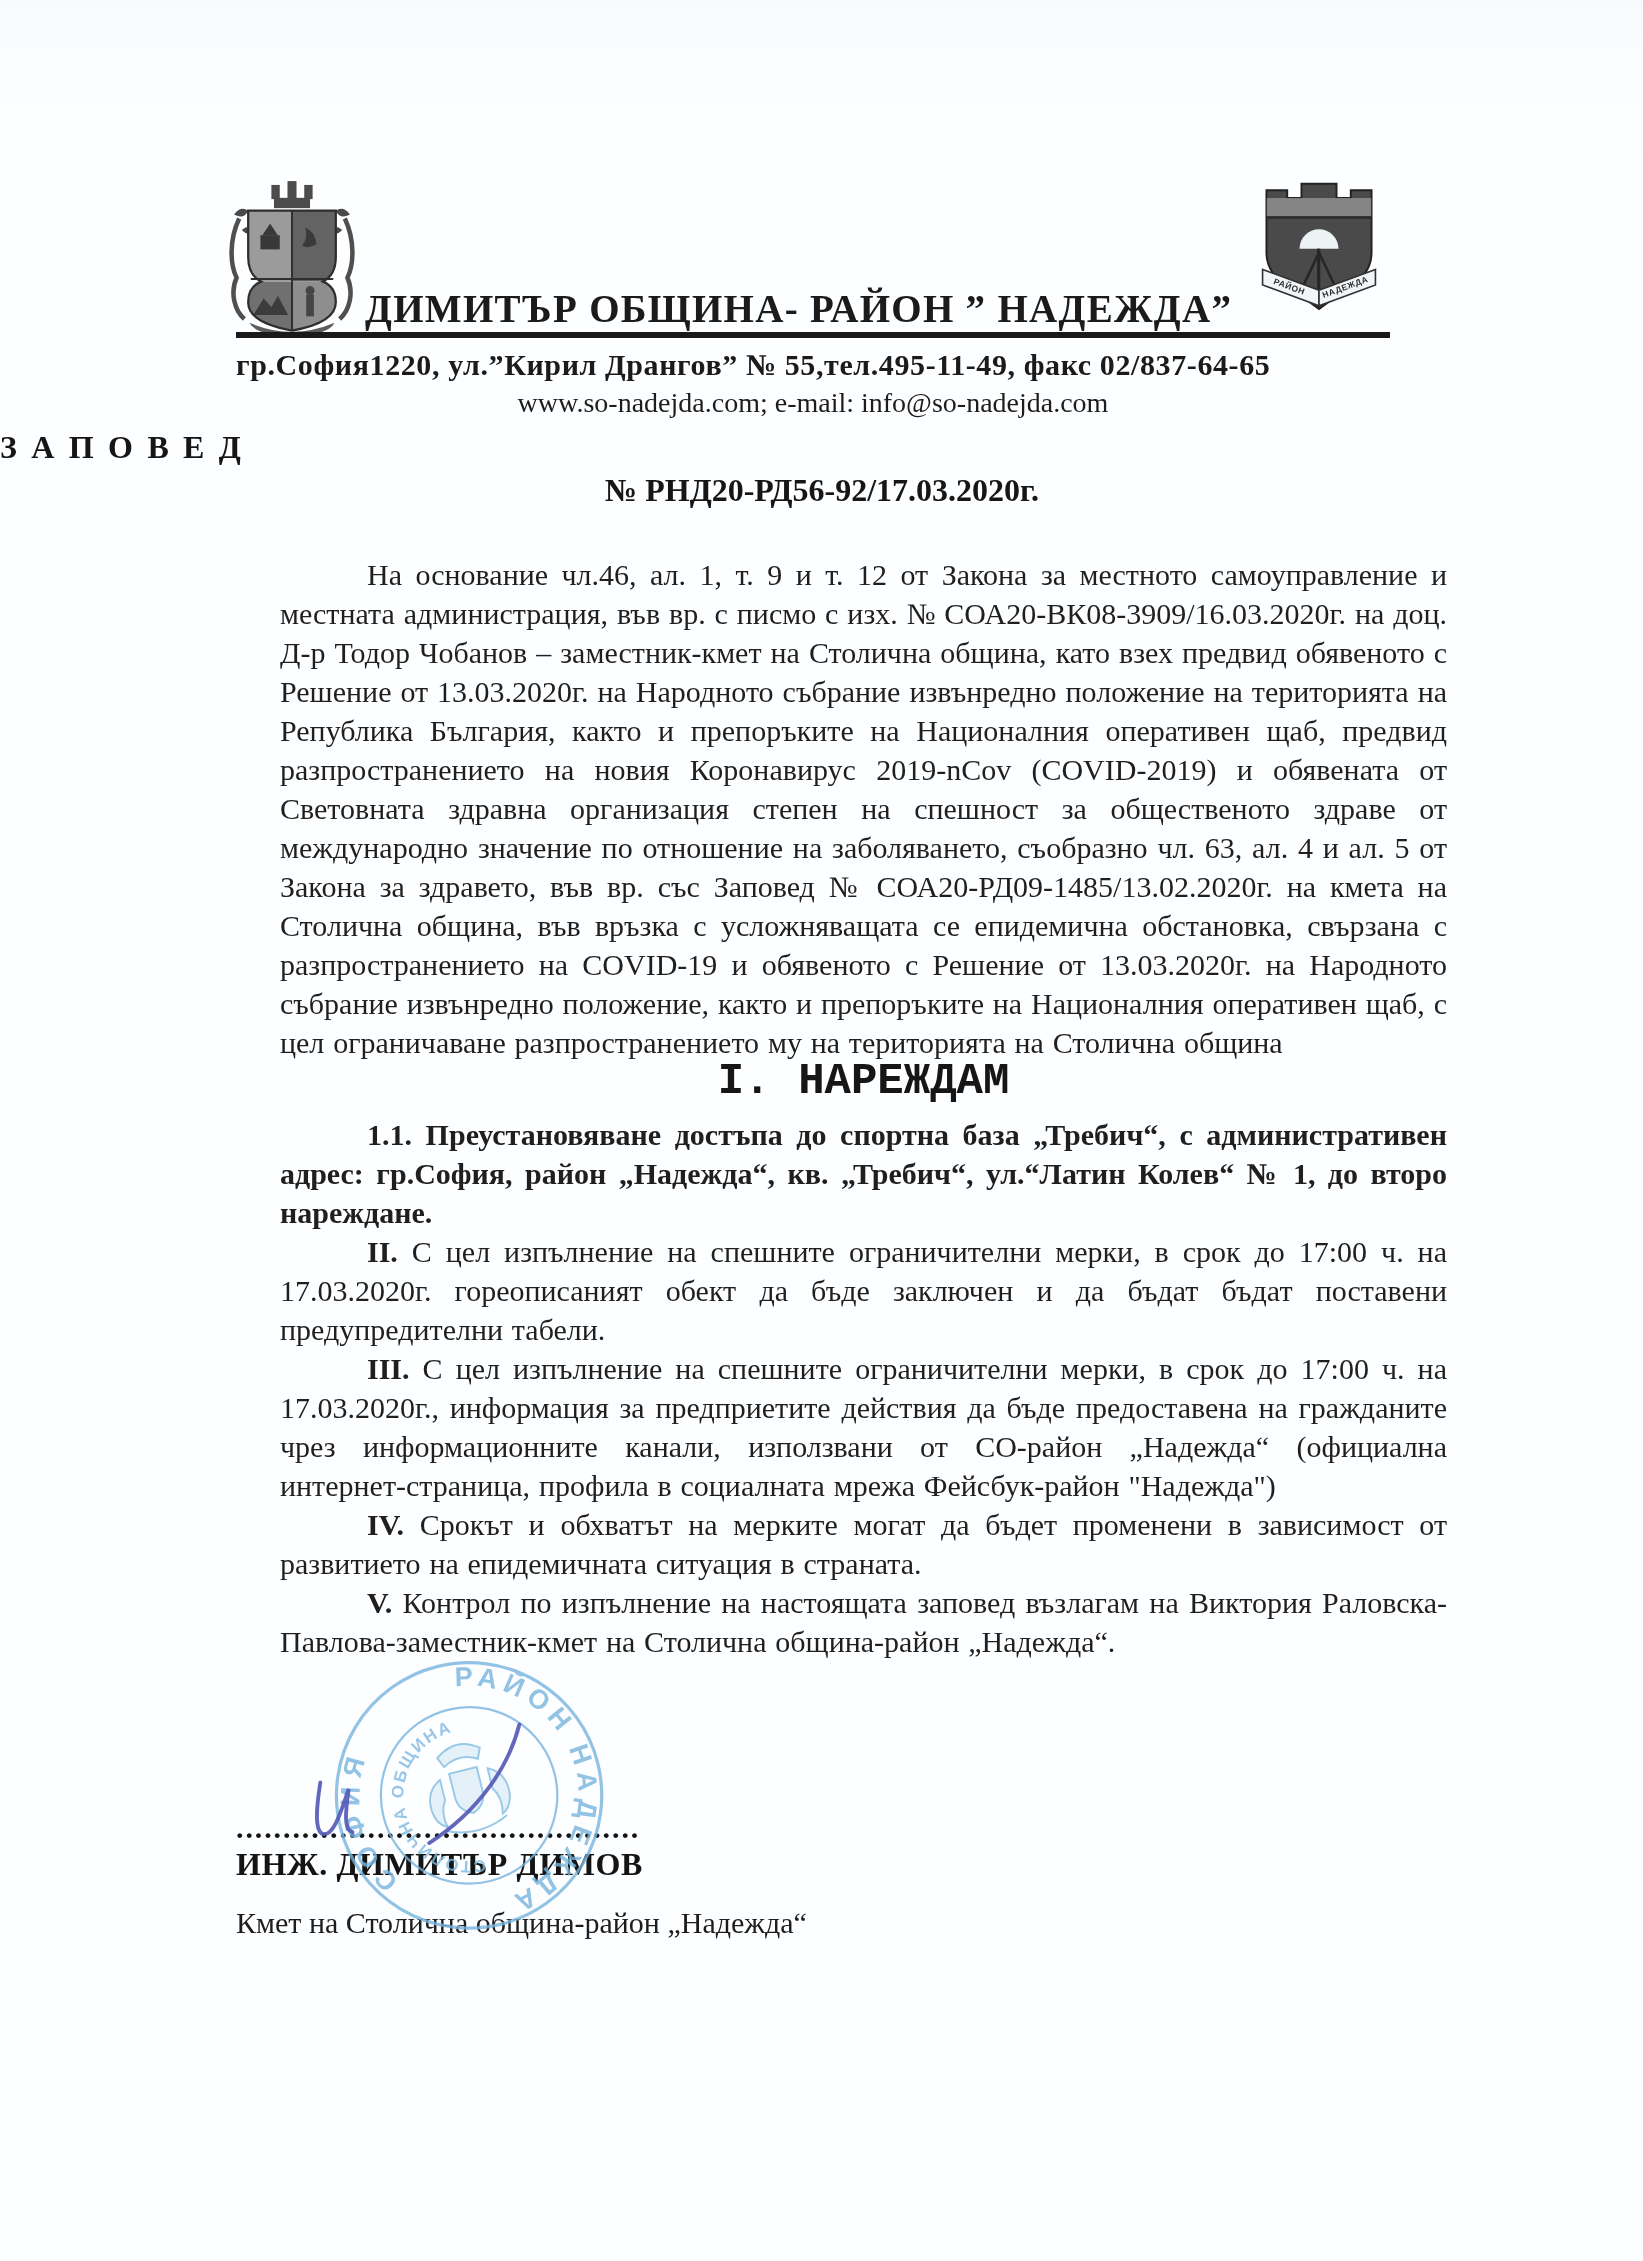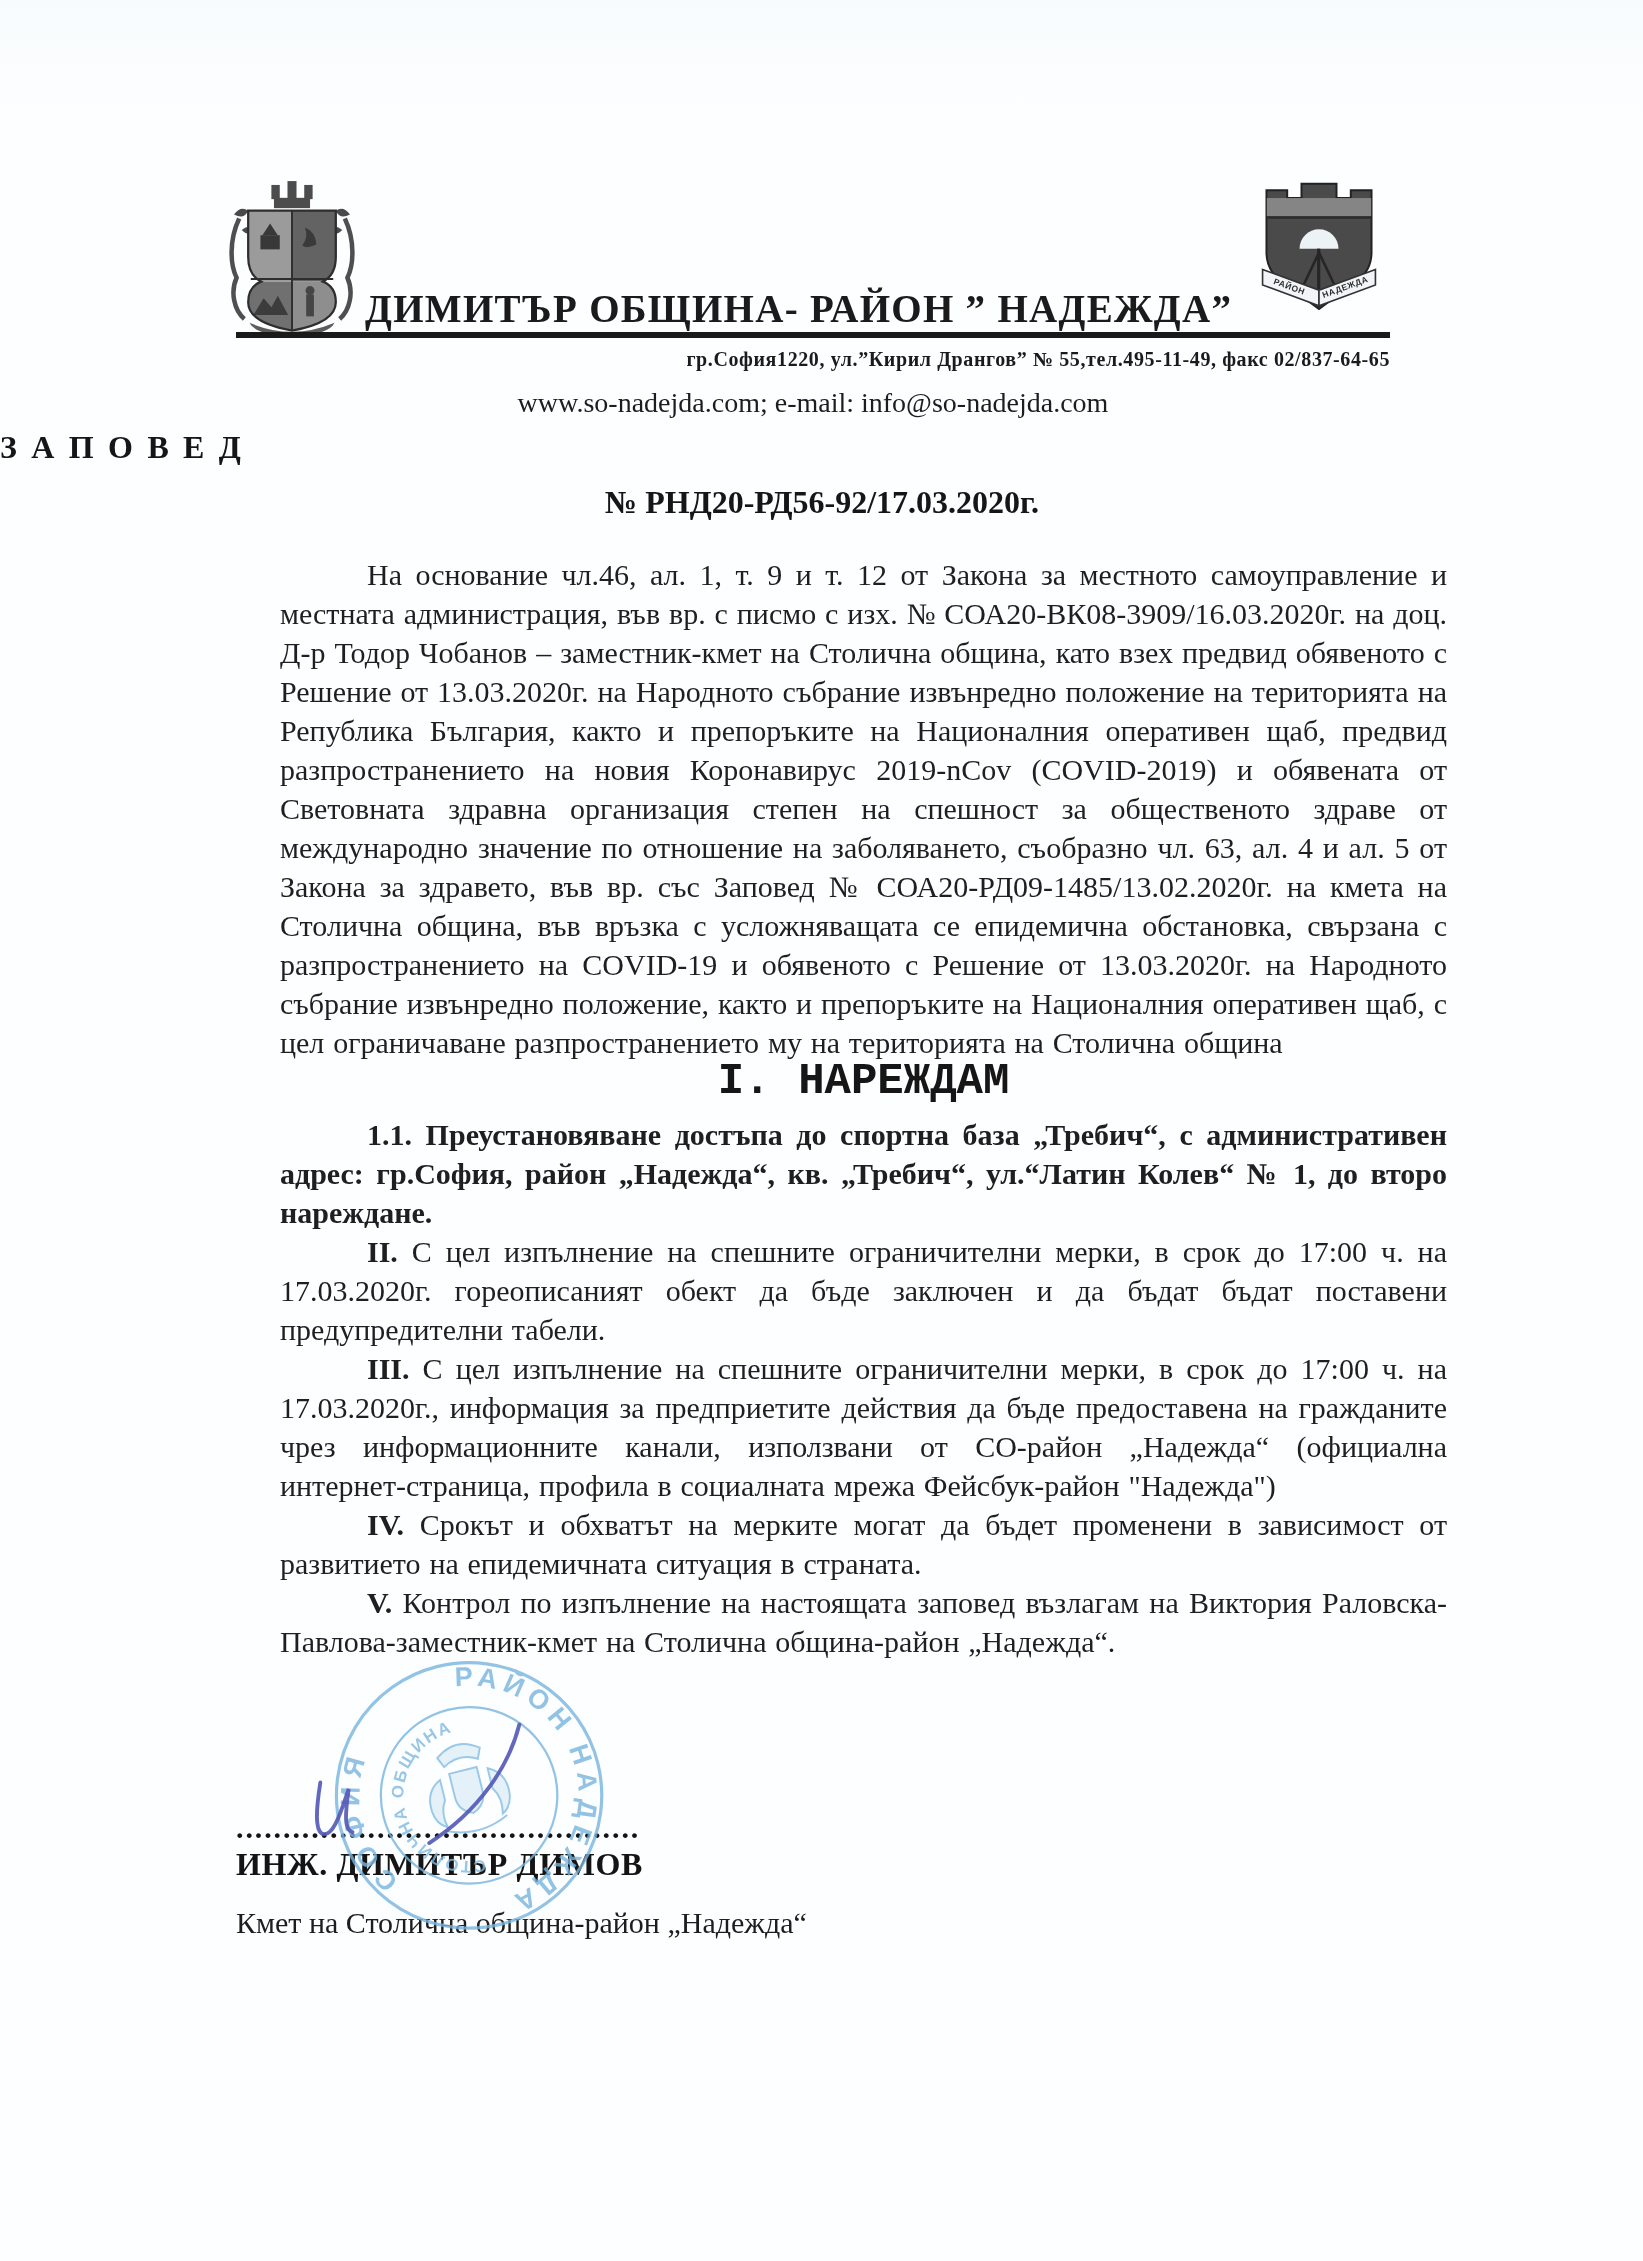--- a/index.html
+++ b/index.html
@@ -18,38 +18,38 @@
   .emblem{position:absolute;}
   .emblem-left{left:225px;top:181px;width:134px;height:158px;}
   .emblem-right{left:1261px;top:176px;width:116px;height:144px;}
   .org-title{
     left:365px;top:286px;
     font-size:39px;font-weight:bold;letter-spacing:1.3px;white-space:nowrap;
     color:#1b1b1b;
   }
   .rule{left:236px;top:332px;width:1154px;height:6.4px;background:#1a1a1a;}
   .address{
-    left:236px;top:348px;width:1154px;text-align:right;
-    font-size:20px;font-weight:bold;letter-spacing:0.6px;color:#1b1b1b;white-space:nowrap;
+    left:236px;top:348px;width:1154px;text-align:left;
+    font-size:30px;font-weight:bold;letter-spacing:0.6px;color:#1b1b1b;white-space:nowrap;
   }
   .webline{
     left:236px;top:387px;width:1154px;text-align:center;
     font-size:28px;color:#1d1d1d;
   }
   .webline .ul{
     text-decoration-thickness:1.9px;
     text-underline-offset:4.5px;
   }
   .doc-type{
     left:0;top:429px;width:1644px;text-align:left;
     font-size:32px;font-weight:bold;letter-spacing:3.2px;color:#161616;
   }
   .doc-number{
     left:0;top:472px;width:1644px;text-align:center;
-    font-size:32px;font-weight:bold;color:#161616;margin-top:12px;
+    font-size:32px;font-weight:bold;color:#161616;
   }
   .docbody{
     left:244px;top:555px;width:1167px;
     font-size:30px;line-height:39px;
     text-align:justify;word-spacing:1.3px;margin-left:36px;
   }
   .docbody p{margin:0;text-indent:87px;}
   .docbody p.b{font-weight:bold;}
   .docbody .prefix{font-weight:bold;}
   .section-heading{

